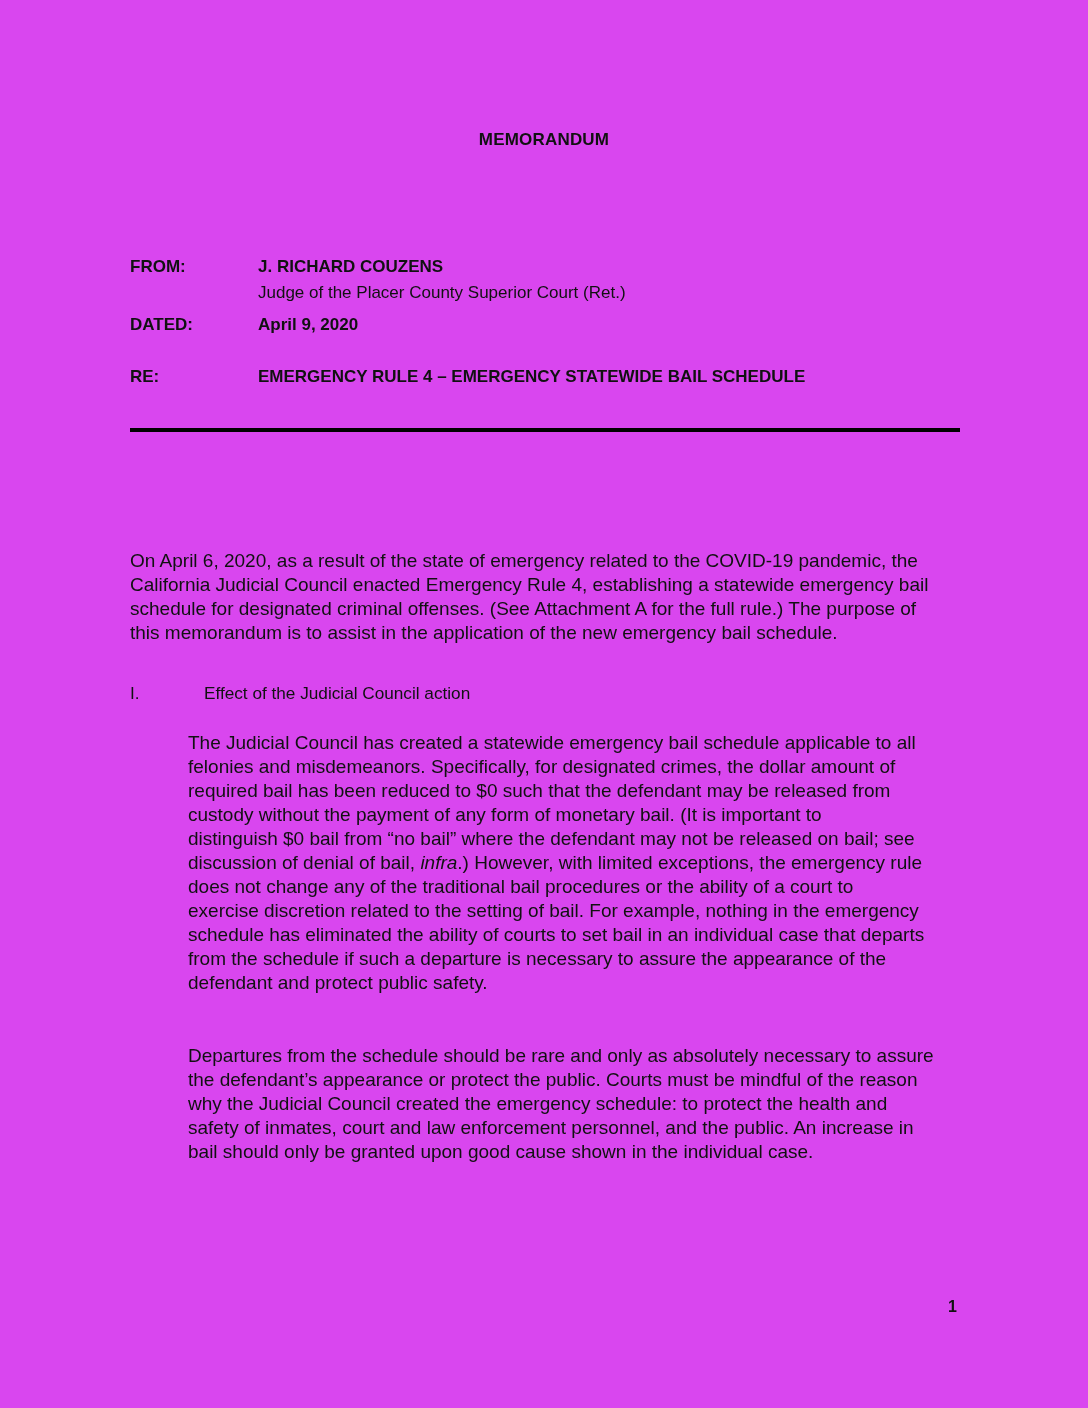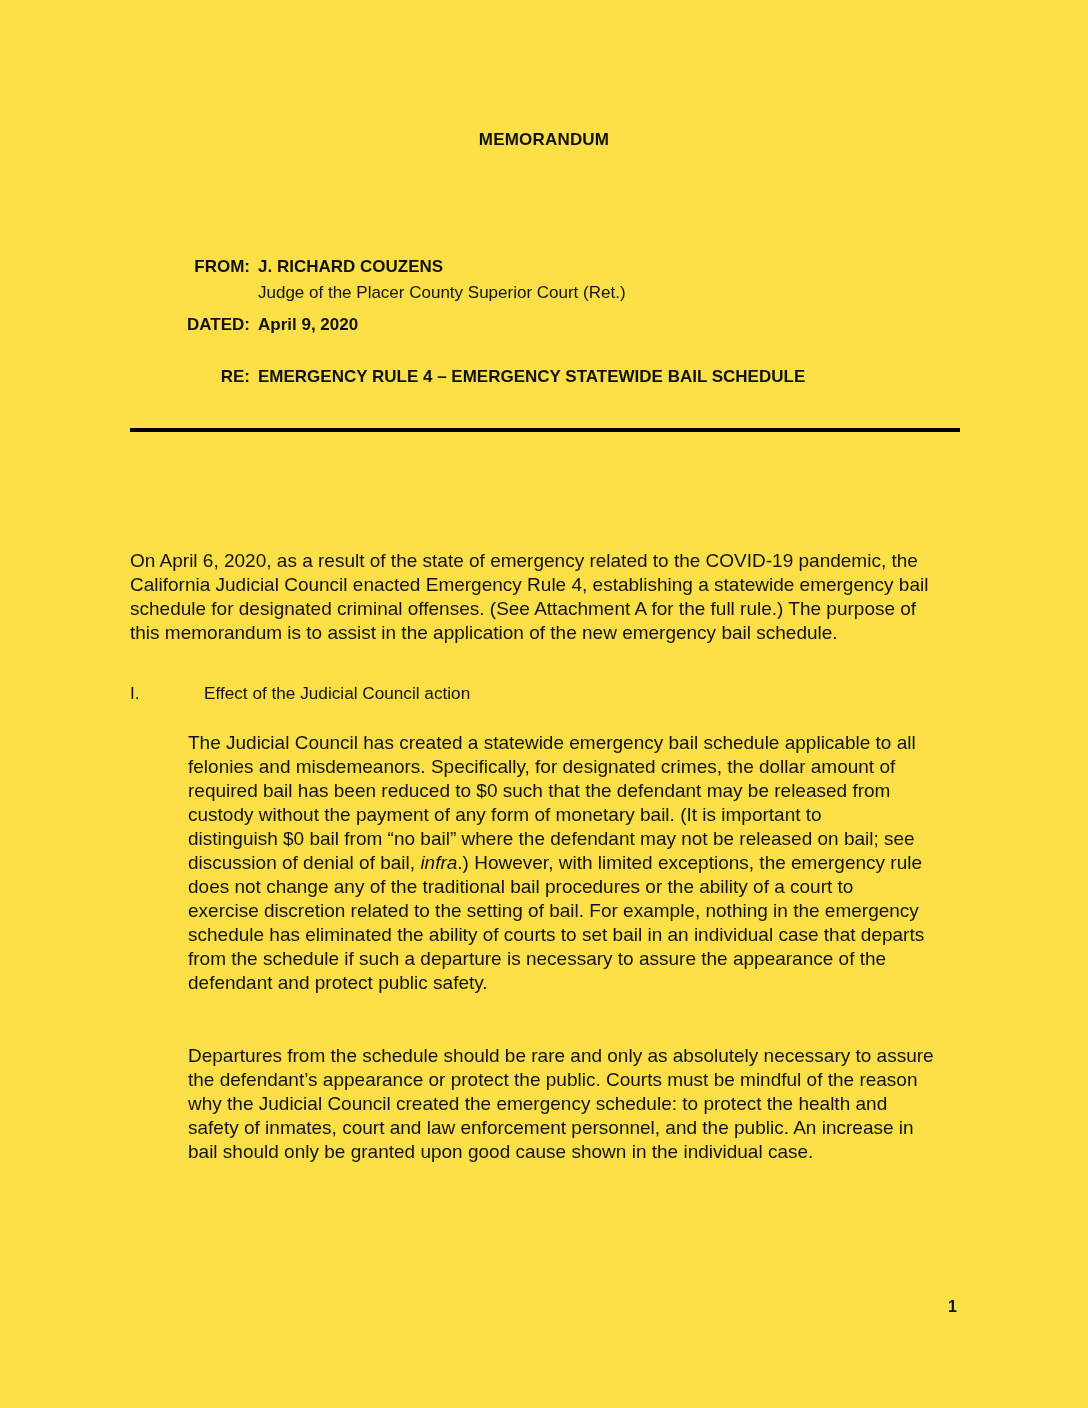--- a/index.html
+++ b/index.html
@@ -1,22 +1,22 @@
 <!DOCTYPE html>
 <html><head>
   <meta charset="utf-8">
   <style>
     html, body { margin: 0; padding: 0; background: #ffffff; }
     body { width: 1088px; height: 1408px; position: relative; overflow: hidden;
       font-family: "Liberation Sans", "DejaVu Sans", sans-serif; color: #111; }
-    .page { position: absolute; left: 0; top: 0; width: 1088px; height: 1408px; background: #fde047; }
+    .page { position: absolute; left: 0; top: 0; width: 1088px; height: 1408px; background: #d946ef; }
     .title { position: absolute; top: 130px; left: 0; width: 1088px; text-align: center;
       font-weight: bold; font-size: 17px; letter-spacing: 0.2px; }
     .hdr-row { position: absolute; left: 130px; font-size: 17px; }
-    .hdr-label { position: absolute; left: 0; font-weight: bold; width: 120px; text-align: right; }
+    .hdr-label { position: absolute; left: 0; font-weight: bold; width: 120px; }
     .hdr-value { position: absolute; left: 128px; white-space: nowrap; }
     .bold { font-weight: bold; }
     .rule { position: absolute; left: 130px; top: 428px; width: 830px; height: 4px; background: #000; }
     .para { position: absolute; font-size: 19px; line-height: 24px; margin: 0; }
     .p-intro { left: 130px; top: 549px; width: 830px; }
     .section { position: absolute; left: 130px; top: 683px; font-size: 17.2px; }
     .section-num { position: absolute; left: 0; }
     .section-title { position: absolute; left: 74px; white-space: nowrap; }
     .p1 { left: 188px; top: 731px; width: 780px; }
     .p2 { left: 188px; top: 1044px; width: 780px; }

